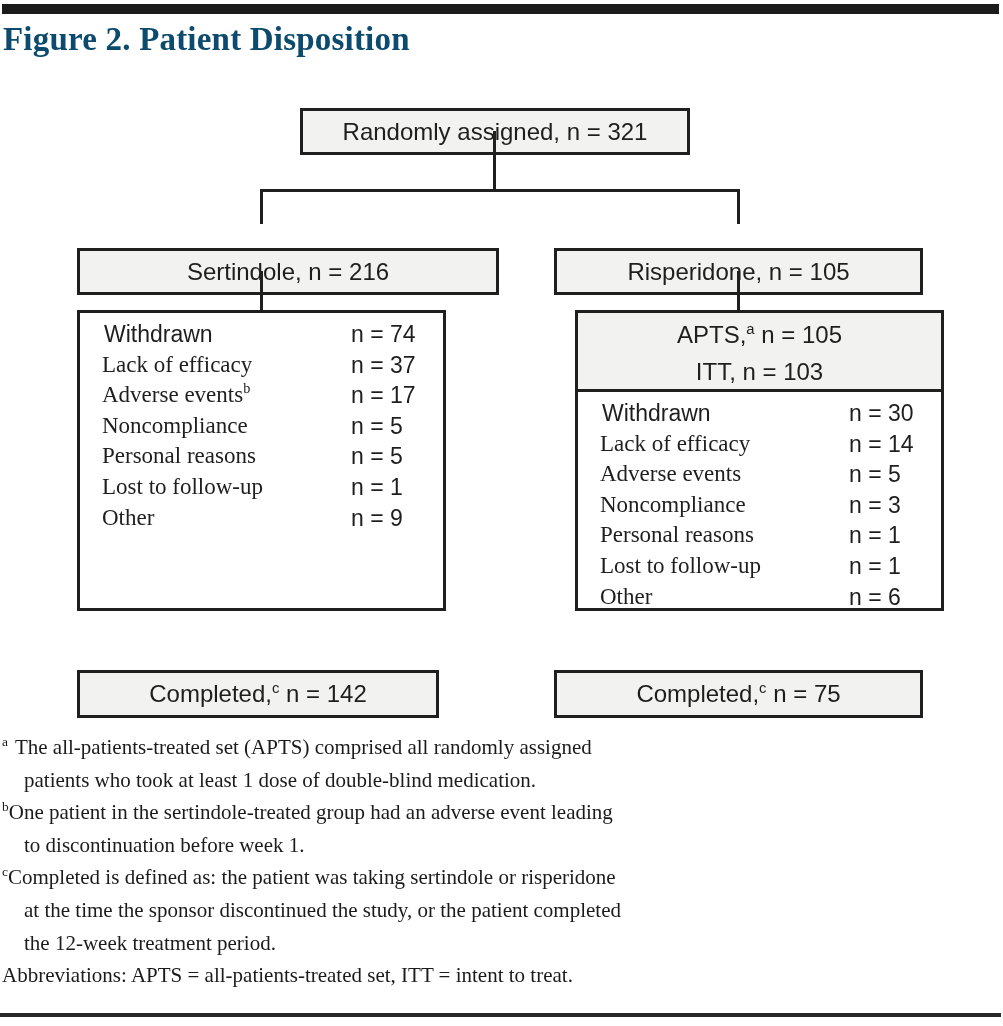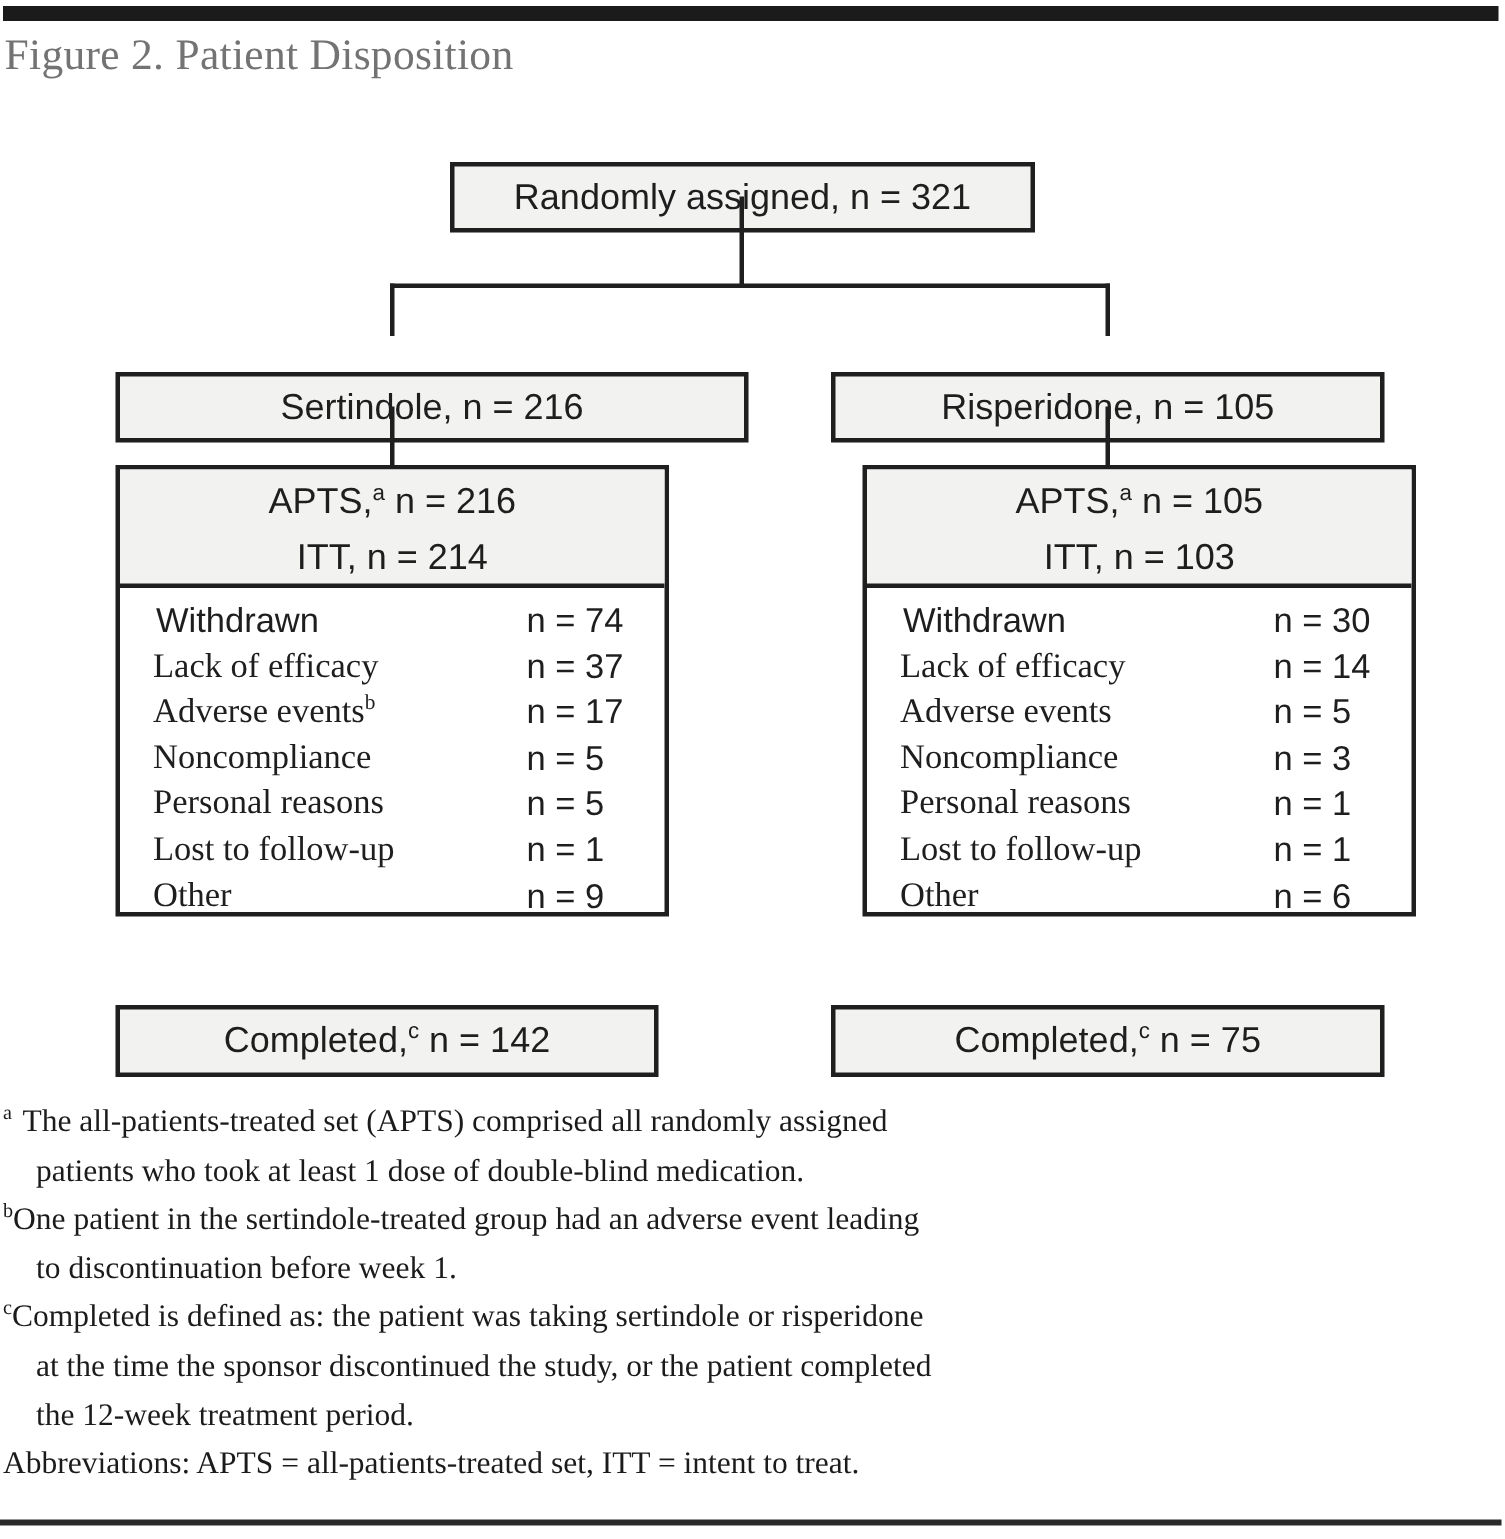--- a/index.html
+++ b/index.html
@@ -4,22 +4,22 @@
 <style>
   html,body{margin:0;padding:0;background:#ffffff;}
   .page{
     position:relative;width:1003px;height:1026px;background:#ffffff;
     font-family:"Liberation Sans",sans-serif;color:#1e1e1e;overflow:hidden;
   }
   .rule-top{position:absolute;left:2px;right:4px;top:4px;height:10px;background:#1b1b1b;}
   .rule-bottom{position:absolute;left:0px;right:2px;top:1013px;height:4px;background:#2a2a2a;}
   .fig-title{
     position:absolute;left:3px;top:21px;
-    font-family:"Liberation Serif",serif;font-weight:normal;font-size:29px;
-    color:#737373;letter-spacing:0.2px;white-space:nowrap;
+    font-family:"Liberation Serif",serif;font-weight:bold;font-size:33px;
+    color:#0c4a6e;letter-spacing:0.2px;white-space:nowrap;
   }
   .line{position:absolute;background:#1f1f1f;}
   .box{
     position:absolute;box-sizing:border-box;border:3px solid #1f1f1f;background:#f2f2f1;
     display:flex;align-items:center;justify-content:center;
     font-size:24px;white-space:nowrap;margin-top:24px;
   }
   .stack{
     position:absolute;box-sizing:border-box;border:3px solid #1f1f1f;background:#ffffff;
   }
@@ -65,24 +65,20 @@
     <span>Sertindole, n = 216</span>
   </div>
   <div class="box" style="left:554px;top:224px;width:369px;height:47px;">
     <span>Risperidone, n = 105</span>
   </div>
 
   <div class="line" style="left:260px;top:271px;width:3px;height:39px;"></div>
   <div class="line" style="left:737px;top:271px;width:3px;height:39px;"></div>
 
   <div class="stack" style="left:77px;top:310px;width:369px;height:301px;">
-    <div class="head">
-      <div><span>APTS,</span><sup class="s">a</sup><span> n = 216</span></div>
-      <div>ITT, n = 214</div>
-    </div>
     <div class="rows">
       <div class="row">
           <span class="lbl"><span>Withdrawn</span><sup class="s"></sup></span>
           <span class="val">n = 74</span>
         </div>
       <div class="row indent">
           <span class="lbl"><span>Lack of efficacy</span><sup class="s"></sup></span>
           <span class="val">n = 37</span>
         </div>
       <div class="row indent">

